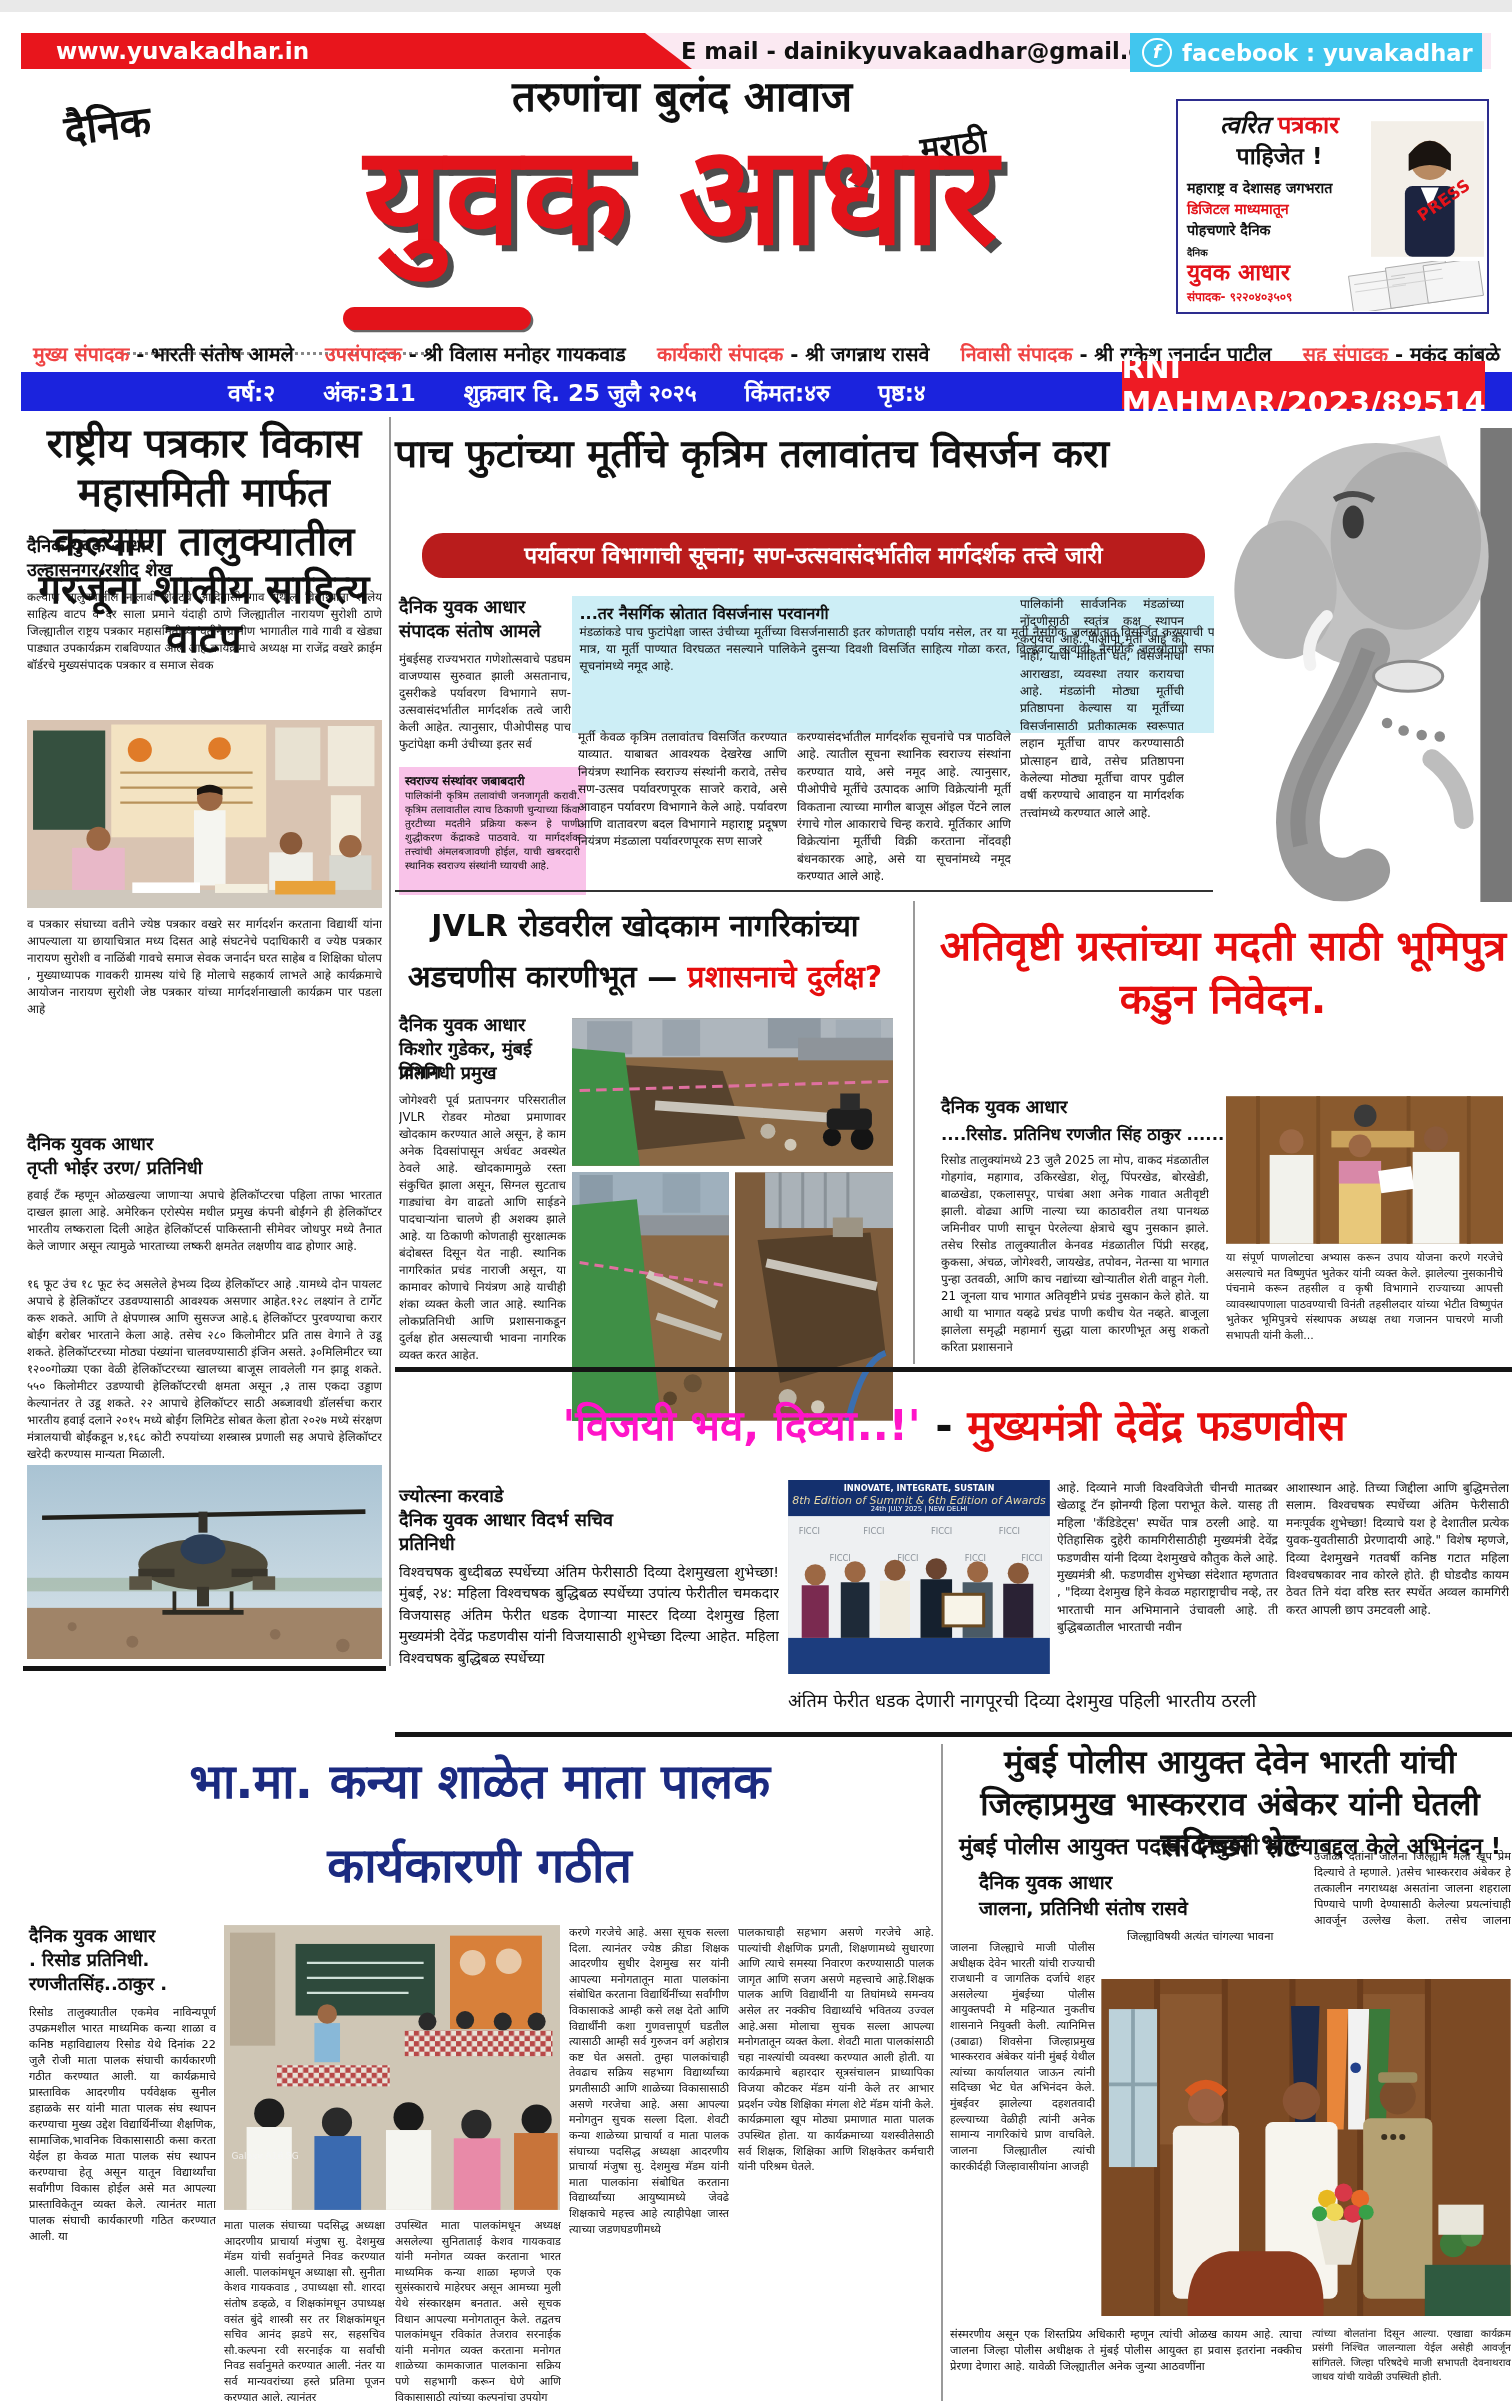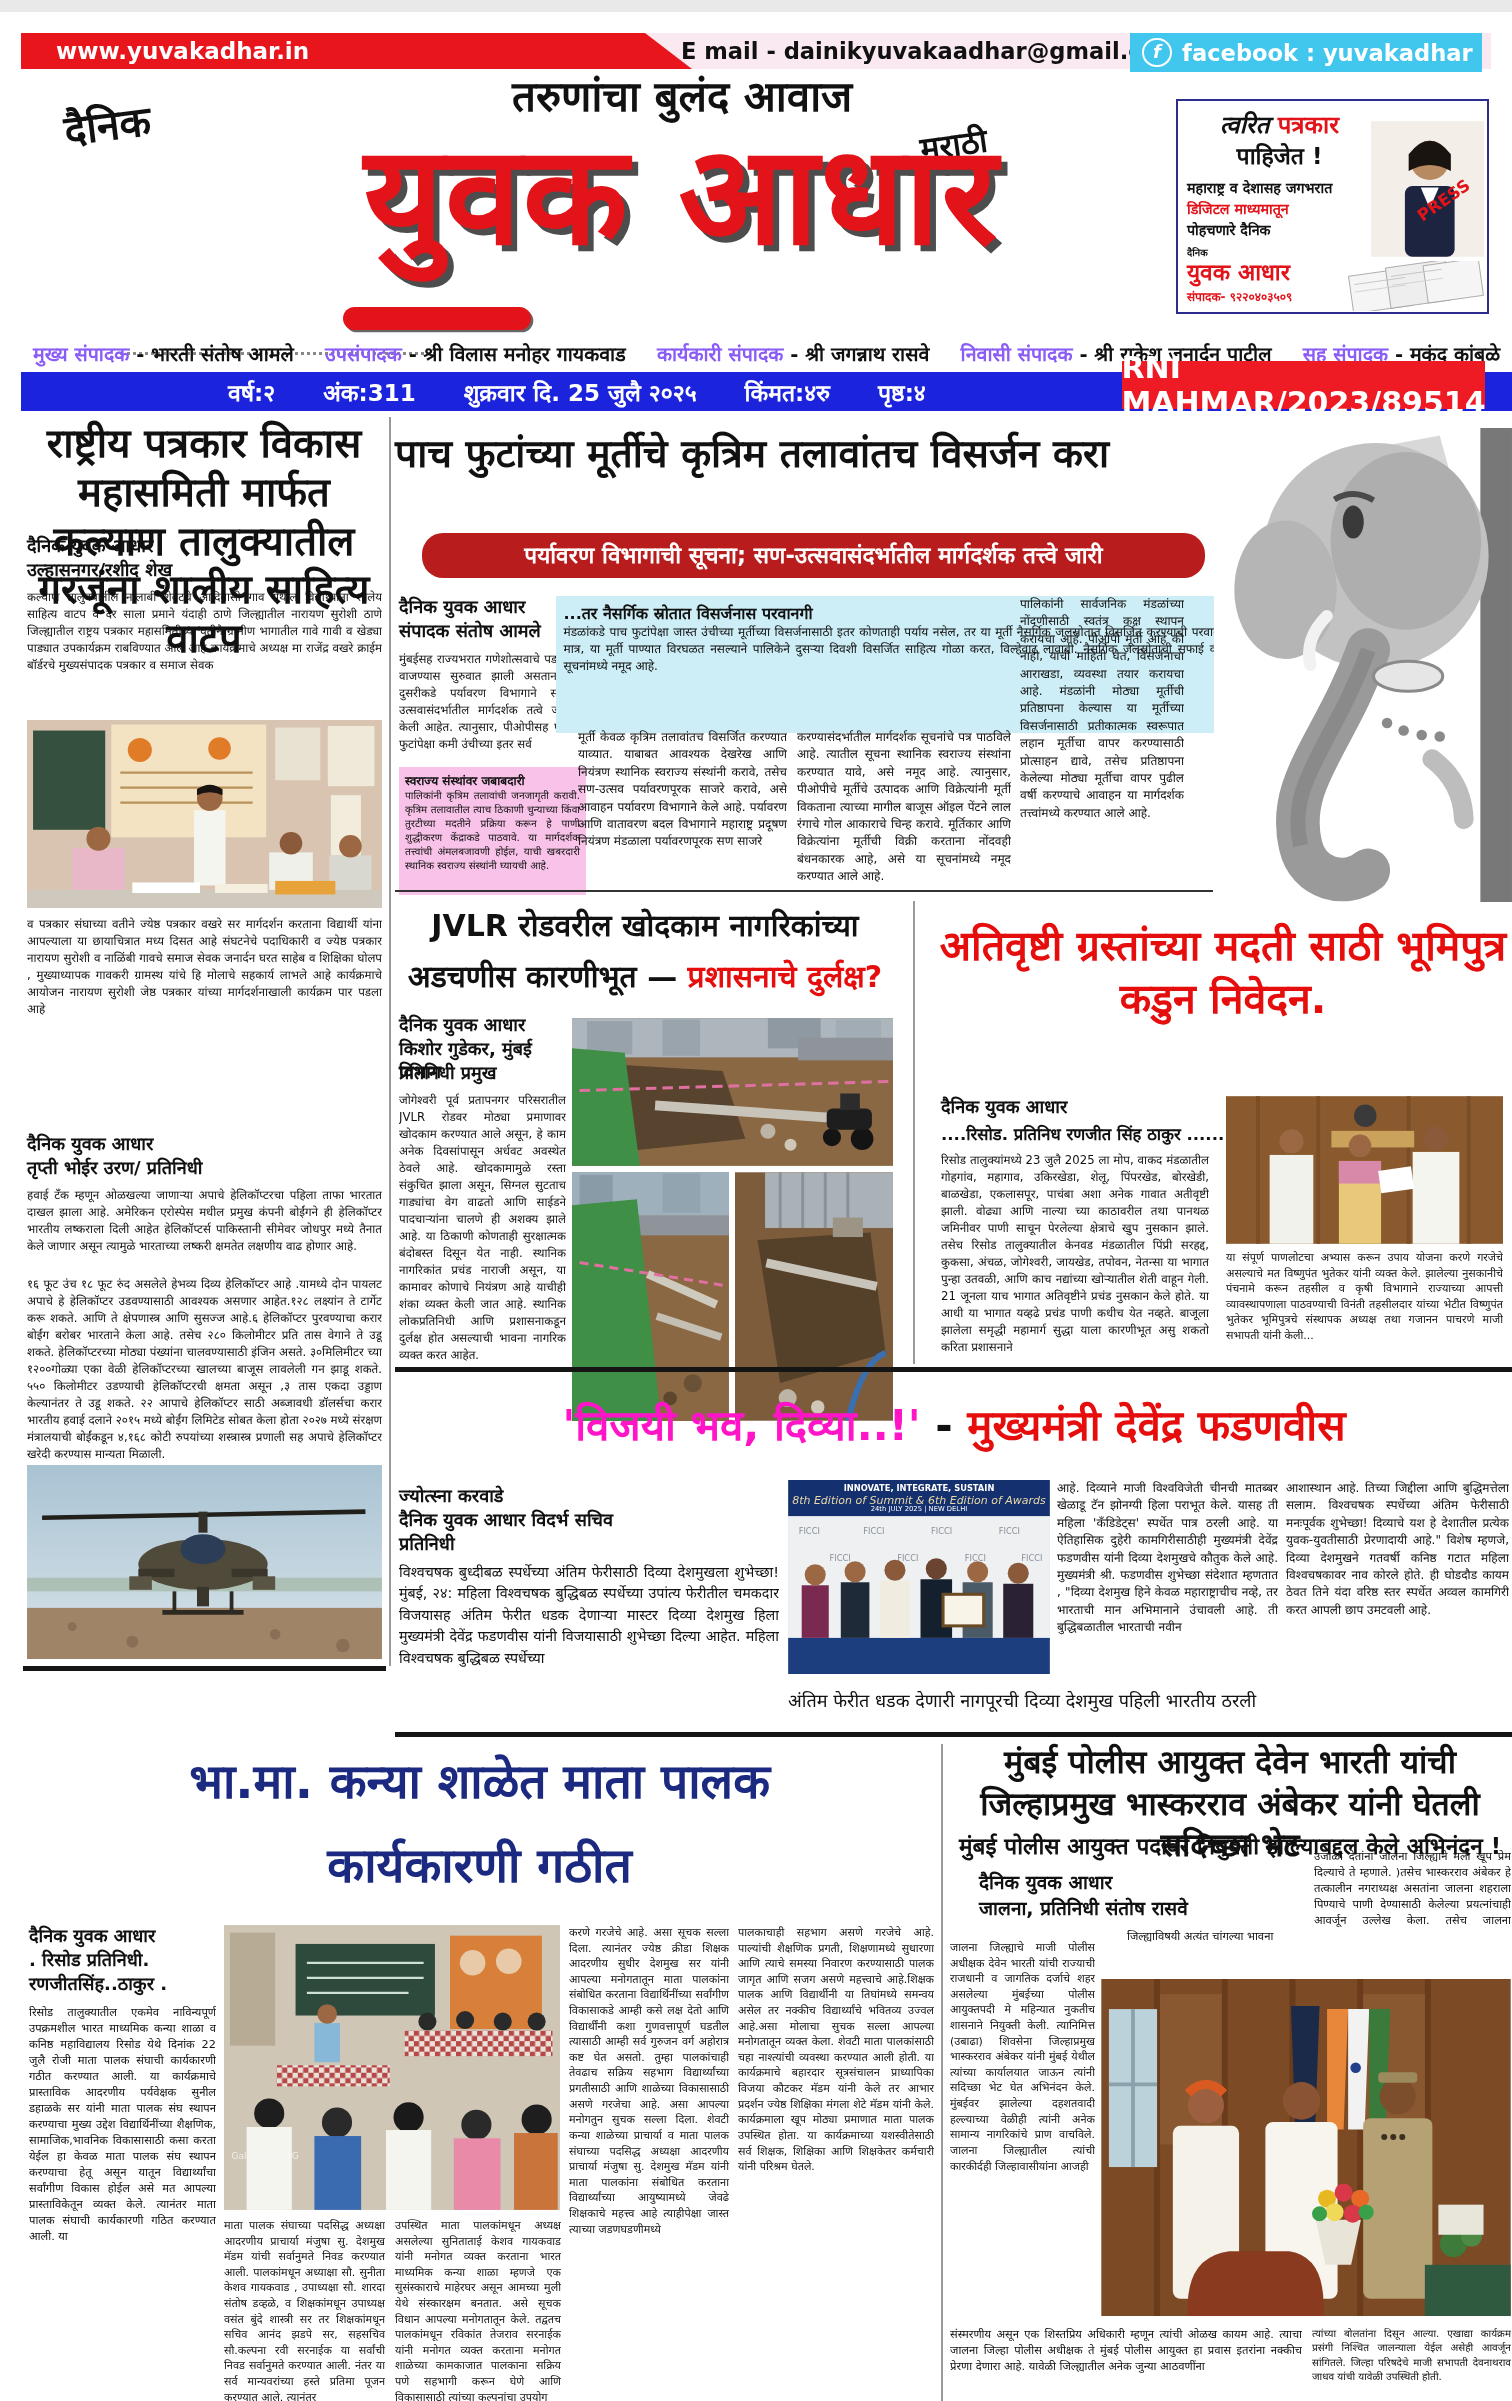--- a/index.html
+++ b/index.html
@@ -29,21 +29,21 @@
   
   .papertitle{color:#e3131a;font-weight:900;font-size:137px;line-height:1.15;
               text-shadow:6px 6px 0 #4d4d4d;letter-spacing:1.5px;white-space:nowrap;}
   .adbox{border:2.3px solid #2d2d8e;background:#fff;}
   
   .datebar{background:#1b23dd;color:#fff;display:flex;align-items:center;gap:48px;
            font-weight:bold;font-size:23px;padding-left:207px;}
   .rni{background:#ee1b24;color:#fff;font-weight:bold;font-size:30px;display:flex;
        align-items:center;justify-content:center;}
   .edrow{display:flex;justify-content:space-between;align-items:center;font-size:19.6px;font-weight:bold;padding:0 10.5px;}
-  .edlabel{color:#8b5cf6;}
+  .edlabel{color:#ef4444;}
   .navy{color:#1b2a80;}
   .red{color:#e60d0d;}
   .magenta{color:#ff14c8;}
   .subheadbar{background:#b91c1c;border-radius:21px;color:#fff;font-weight:bold;
               font-size:22.6px;text-align:center;line-height:45px;}
   .pinkhl{background:#f9c3e9;padding:4.5px 6px;}
   .cyanhl{background:#cdeef6;padding:6px 7.5px;}
   .photo{background:#ddd;}
   .wm{position:absolute;color:#f5f5f5;font-size:9px;opacity:.85;}
 </style>
@@ -193,21 +193,21 @@
 
   <div class="abs bold" style="left:395px;top:413px;width:866px;font-size:39px;white-space:nowrap;">पाच फुटांच्या मूर्तीचे कृत्रिम तलावांतच विसर्जन करा</div>
   <div class="abs subheadbar" style="left:422px;top:521px;width:783px;height:45px;">पर्यावरण विभागाची सूचना; सण-उत्सवासंदर्भातील मार्गदर्शक तत्त्वे जारी</div>
   <div class="abs by" style="left:399px;top:584px;">दैनिक युवक आधार</div>
   <div class="abs by" style="left:399px;top:608px;">संपादक संतोष आमले</div>
   <div class="abs jst clip b155" style="left:399px;top:639px;width:172px;height:113px;">मुंबईसह राज्यभरात गणेशोत्सवाचे पडघम वाजण्यास सुरुवात झाली असतानाच, दुसरीकडे पर्यावरण विभागाने सण-उत्सवासंदर्भातील मार्गदर्शक तत्वे जारी केली आहेत. त्यानुसार, पीओपीसह पाच फुटांपेक्षा कमी उंचीच्या इतर सर्व</div>
   <div class="abs pinkhl clip" style="left:399px;top:755px;width:175px;height:119px;">
     <div class="bold" style="font-size:12px;">स्वराज्य संस्थांवर जबाबदारी</div>
     <div class="jst" style="font-size:10.2px;line-height:1.38;">पालिकांनी कृत्रिम तलावांची जनजागृती करावी. कृत्रिम तलावातील त्याच ठिकाणी चुन्याच्या किंवा तुरटीच्या मदतीने प्रक्रिया करून हे पाणी शुद्धीकरण केंद्राकडे पाठवावे. या मार्गदर्शक तत्त्वांची अंमलबजावणी होईल, याची खबरदारी स्थानिक स्वराज्य संस्थांनी घ्यायची आहे.</div>
   </div>
-  <div class="abs cyanhl clip" style="left:556px;top:584px;width:700px;height:125px;">
+  <div class="abs cyanhl clip" style="left:572px;top:584px;width:700px;height:125px;">
     <div class="bold" style="font-size:16px;">...तर नैसर्गिक स्रोतात विसर्जनास परवानगी</div>
     <div class="jst" style="font-size:12px;line-height:1.4;">मंडळांकडे पाच फुटांपेक्षा जास्त उंचीच्या मूर्तीच्या विसर्जनासाठी इतर कोणताही पर्याय नसेल, तर या मूर्ती नैसर्गिक जलस्रोतात विसर्जित करण्याची परवानगी असेल. मात्र, या मूर्ती पाण्यात विरघळत नसल्याने पालिकेने दुसऱ्या दिवशी विसर्जित साहित्य गोळा करत, विल्हेवाट लावावी. नैसर्गिक जलस्रोताची सफाई करावी, असे सूचनांमध्ये नमूद आहे.</div>
   </div>
   <div class="abs jst clip b16" style="left:578px;top:717px;width:209px;height:157px;">मूर्ती केवळ कृत्रिम तलावांतच विसर्जित करण्यात याव्यात. याबाबत आवश्यक देखरेख आणि नियंत्रण स्थानिक स्वराज्य संस्थांनी करावे, तसेच सण-उत्सव पर्यावरणपूरक साजरे करावे, असे आवाहन पर्यावरण विभागाने केले आहे. पर्यावरण आणि वातावरण बदल विभागाने महाराष्ट्र प्रदूषण नियंत्रण मंडळाला पर्यावरणपूरक सण साजरे</div>
   <div class="abs jst clip b16" style="left:797px;top:717px;width:214px;height:157px;">करण्यासंदर्भातील मार्गदर्शक सूचनांचे पत्र पाठविले आहे. त्यातील सूचना स्थानिक स्वराज्य संस्थांना करण्यात यावे, असे नमूद आहे. त्यानुसार, पीओपीचे मूर्तीचे उत्पादक आणि विक्रेत्यांनी मूर्ती विकताना त्याच्या मागील बाजूस ऑइल पेंटने लाल रंगाचे गोल आकाराचे चिन्ह करावे. मूर्तिकार आणि विक्रेत्यांना मूर्तीची विक्री करताना नोंदवही बंधनकारक आहे, असे या सूचनांमध्ये नमूद करण्यात आले आहे.</div>
   <div class="abs jst clip b16" style="left:1020px;top:584px;width:164px;height:289px;">पालिकांनी सार्वजनिक मंडळांच्या नोंदणीसाठी स्वतंत्र कक्ष स्थापन करायचा आहे. पीओपी मूर्ती आहे की नाही, याची माहिती घेत, विसर्जनाचा आराखडा, व्यवस्था तयार करायचा आहे. मंडळांनी मोठ्या मूर्तीची प्रतिष्ठापना केल्यास या मूर्तीच्या विसर्जनासाठी प्रतीकात्मक स्वरूपात लहान मूर्तीचा वापर करण्यासाठी प्रोत्साहन द्यावे, तसेच प्रतिष्ठापना केलेल्या मोठ्या मूर्तीचा वापर पुढील वर्षी करण्याचे आवाहन या मार्गदर्शक तत्त्वांमध्ये करण्यात आले आहे.</div>
 
   <svg class="abs" style="left:1214px;top:416px;" width="298" height="474" viewBox="0 0 396 630">
     <rect width="396" height="630" fill="#ffffff"></rect>
     <rect x="354" y="0" width="42" height="630" fill="#787878"></rect>

